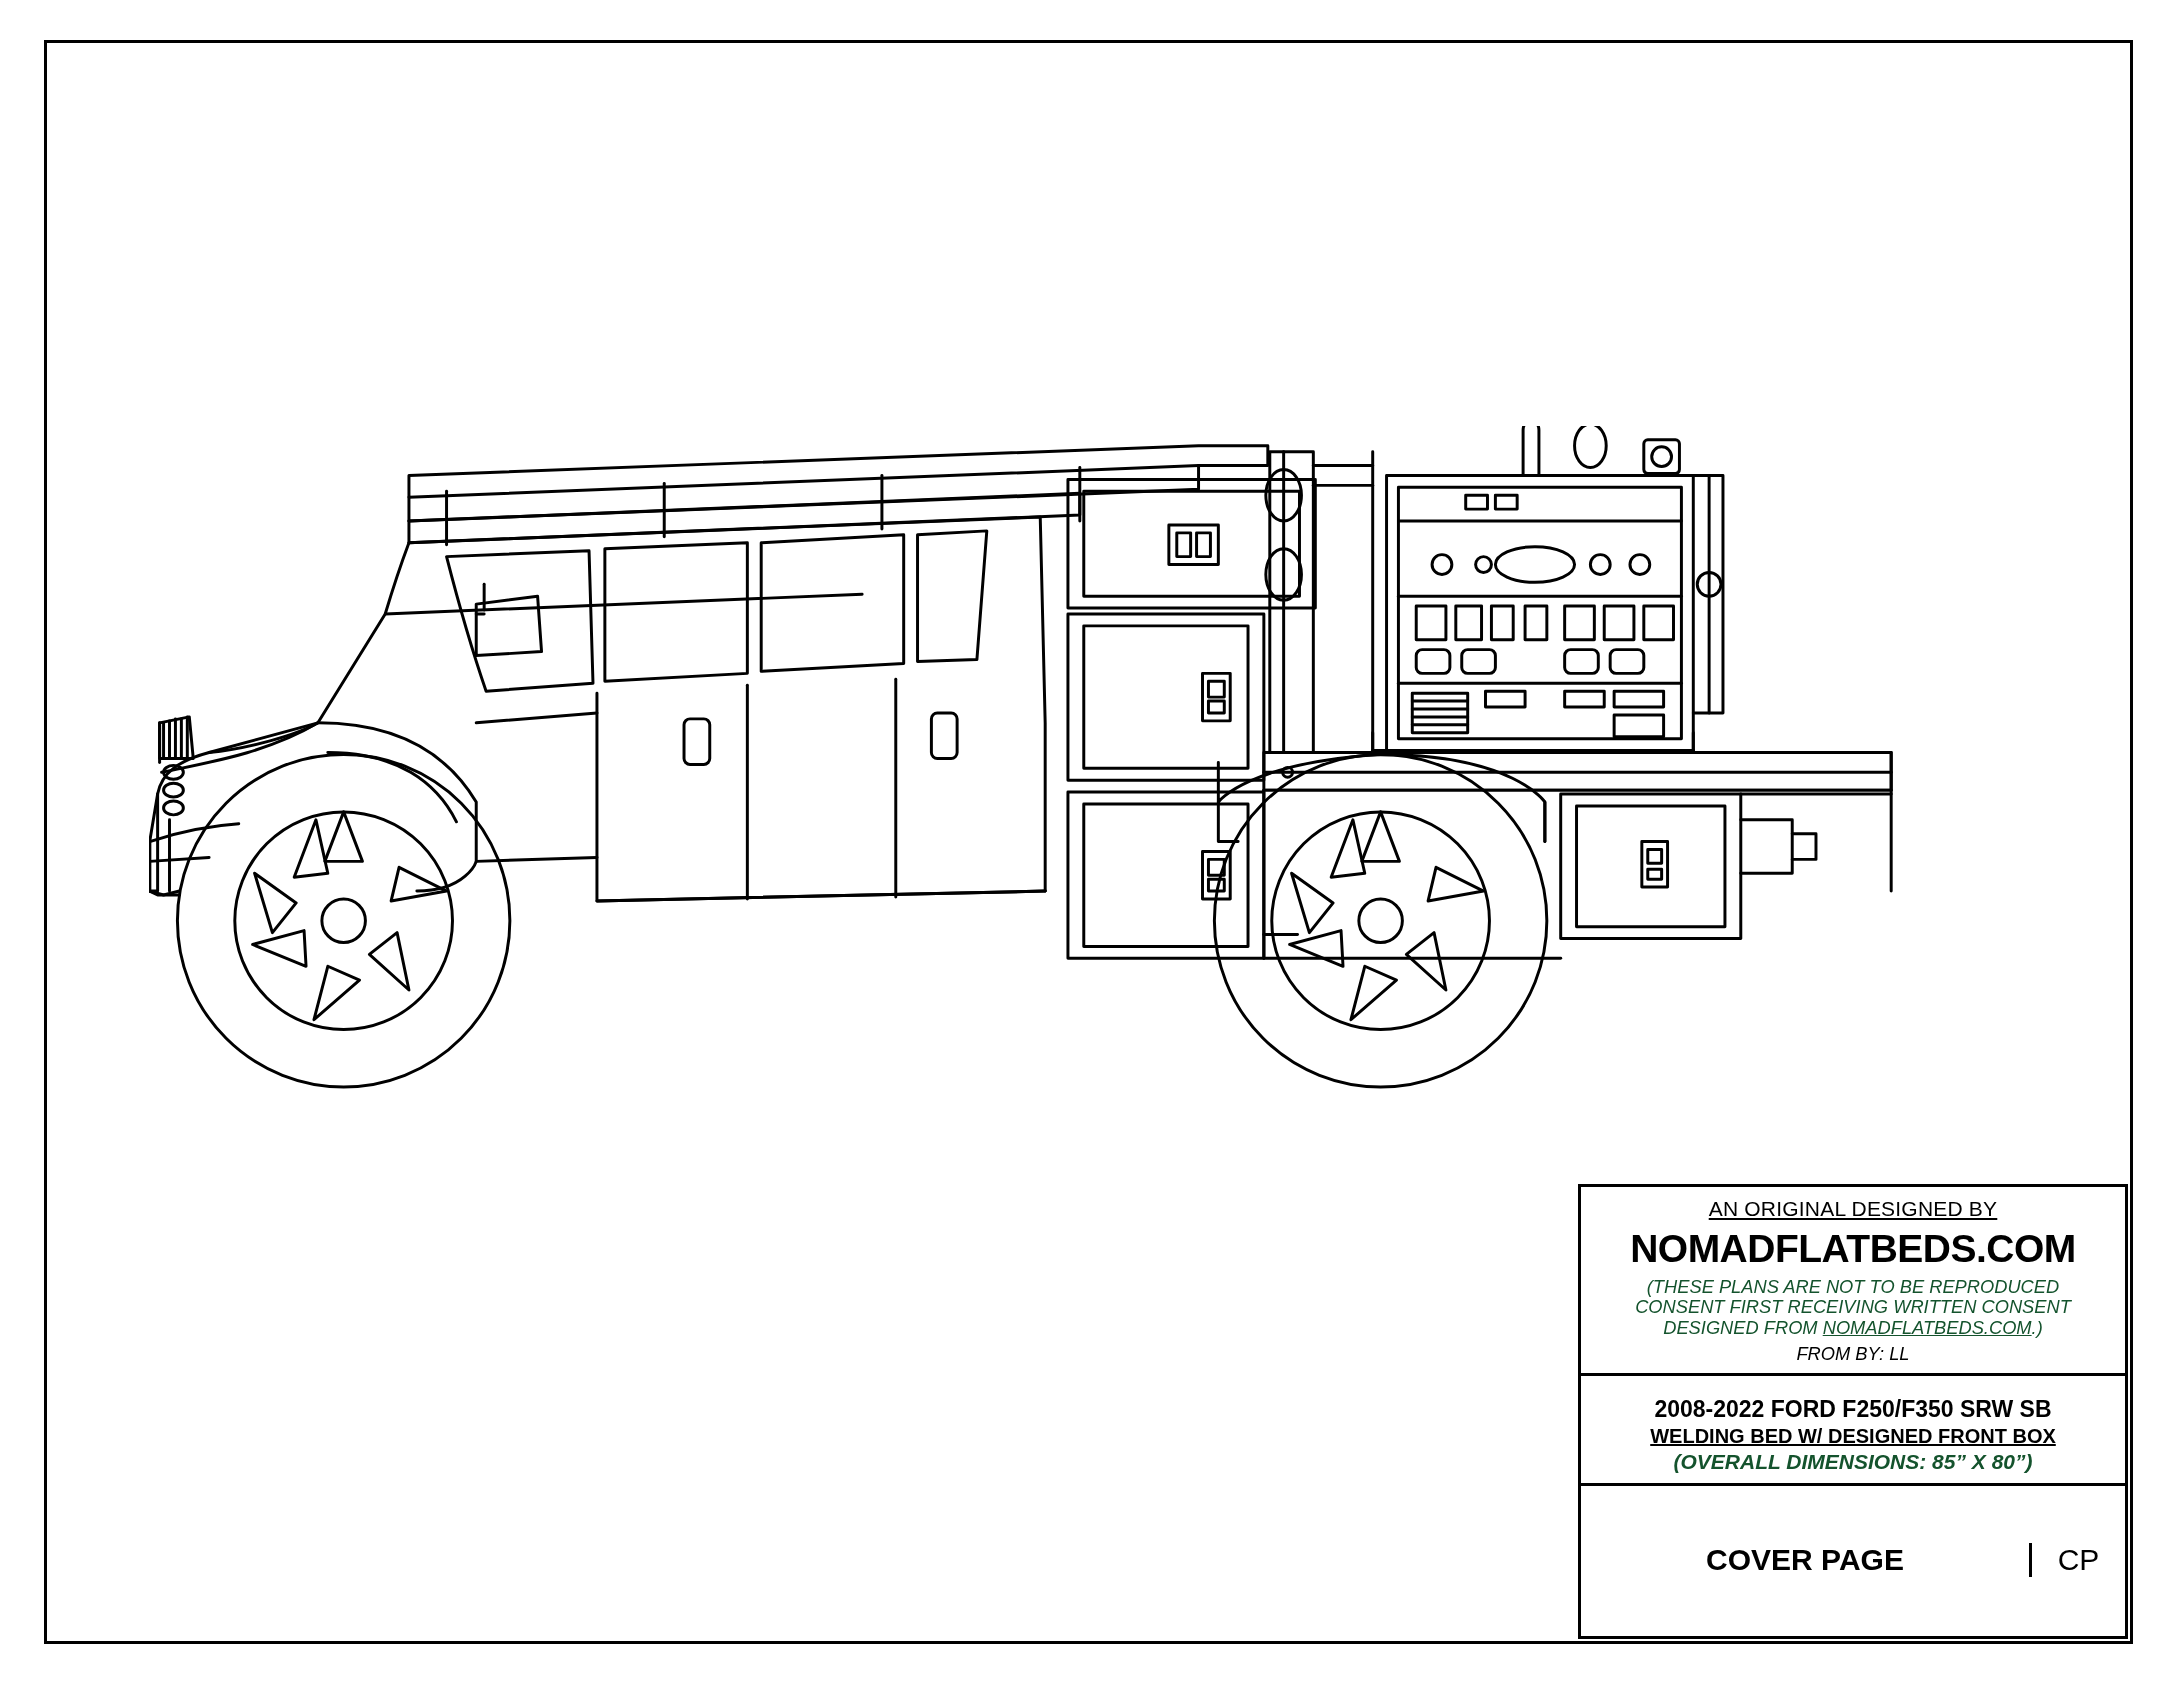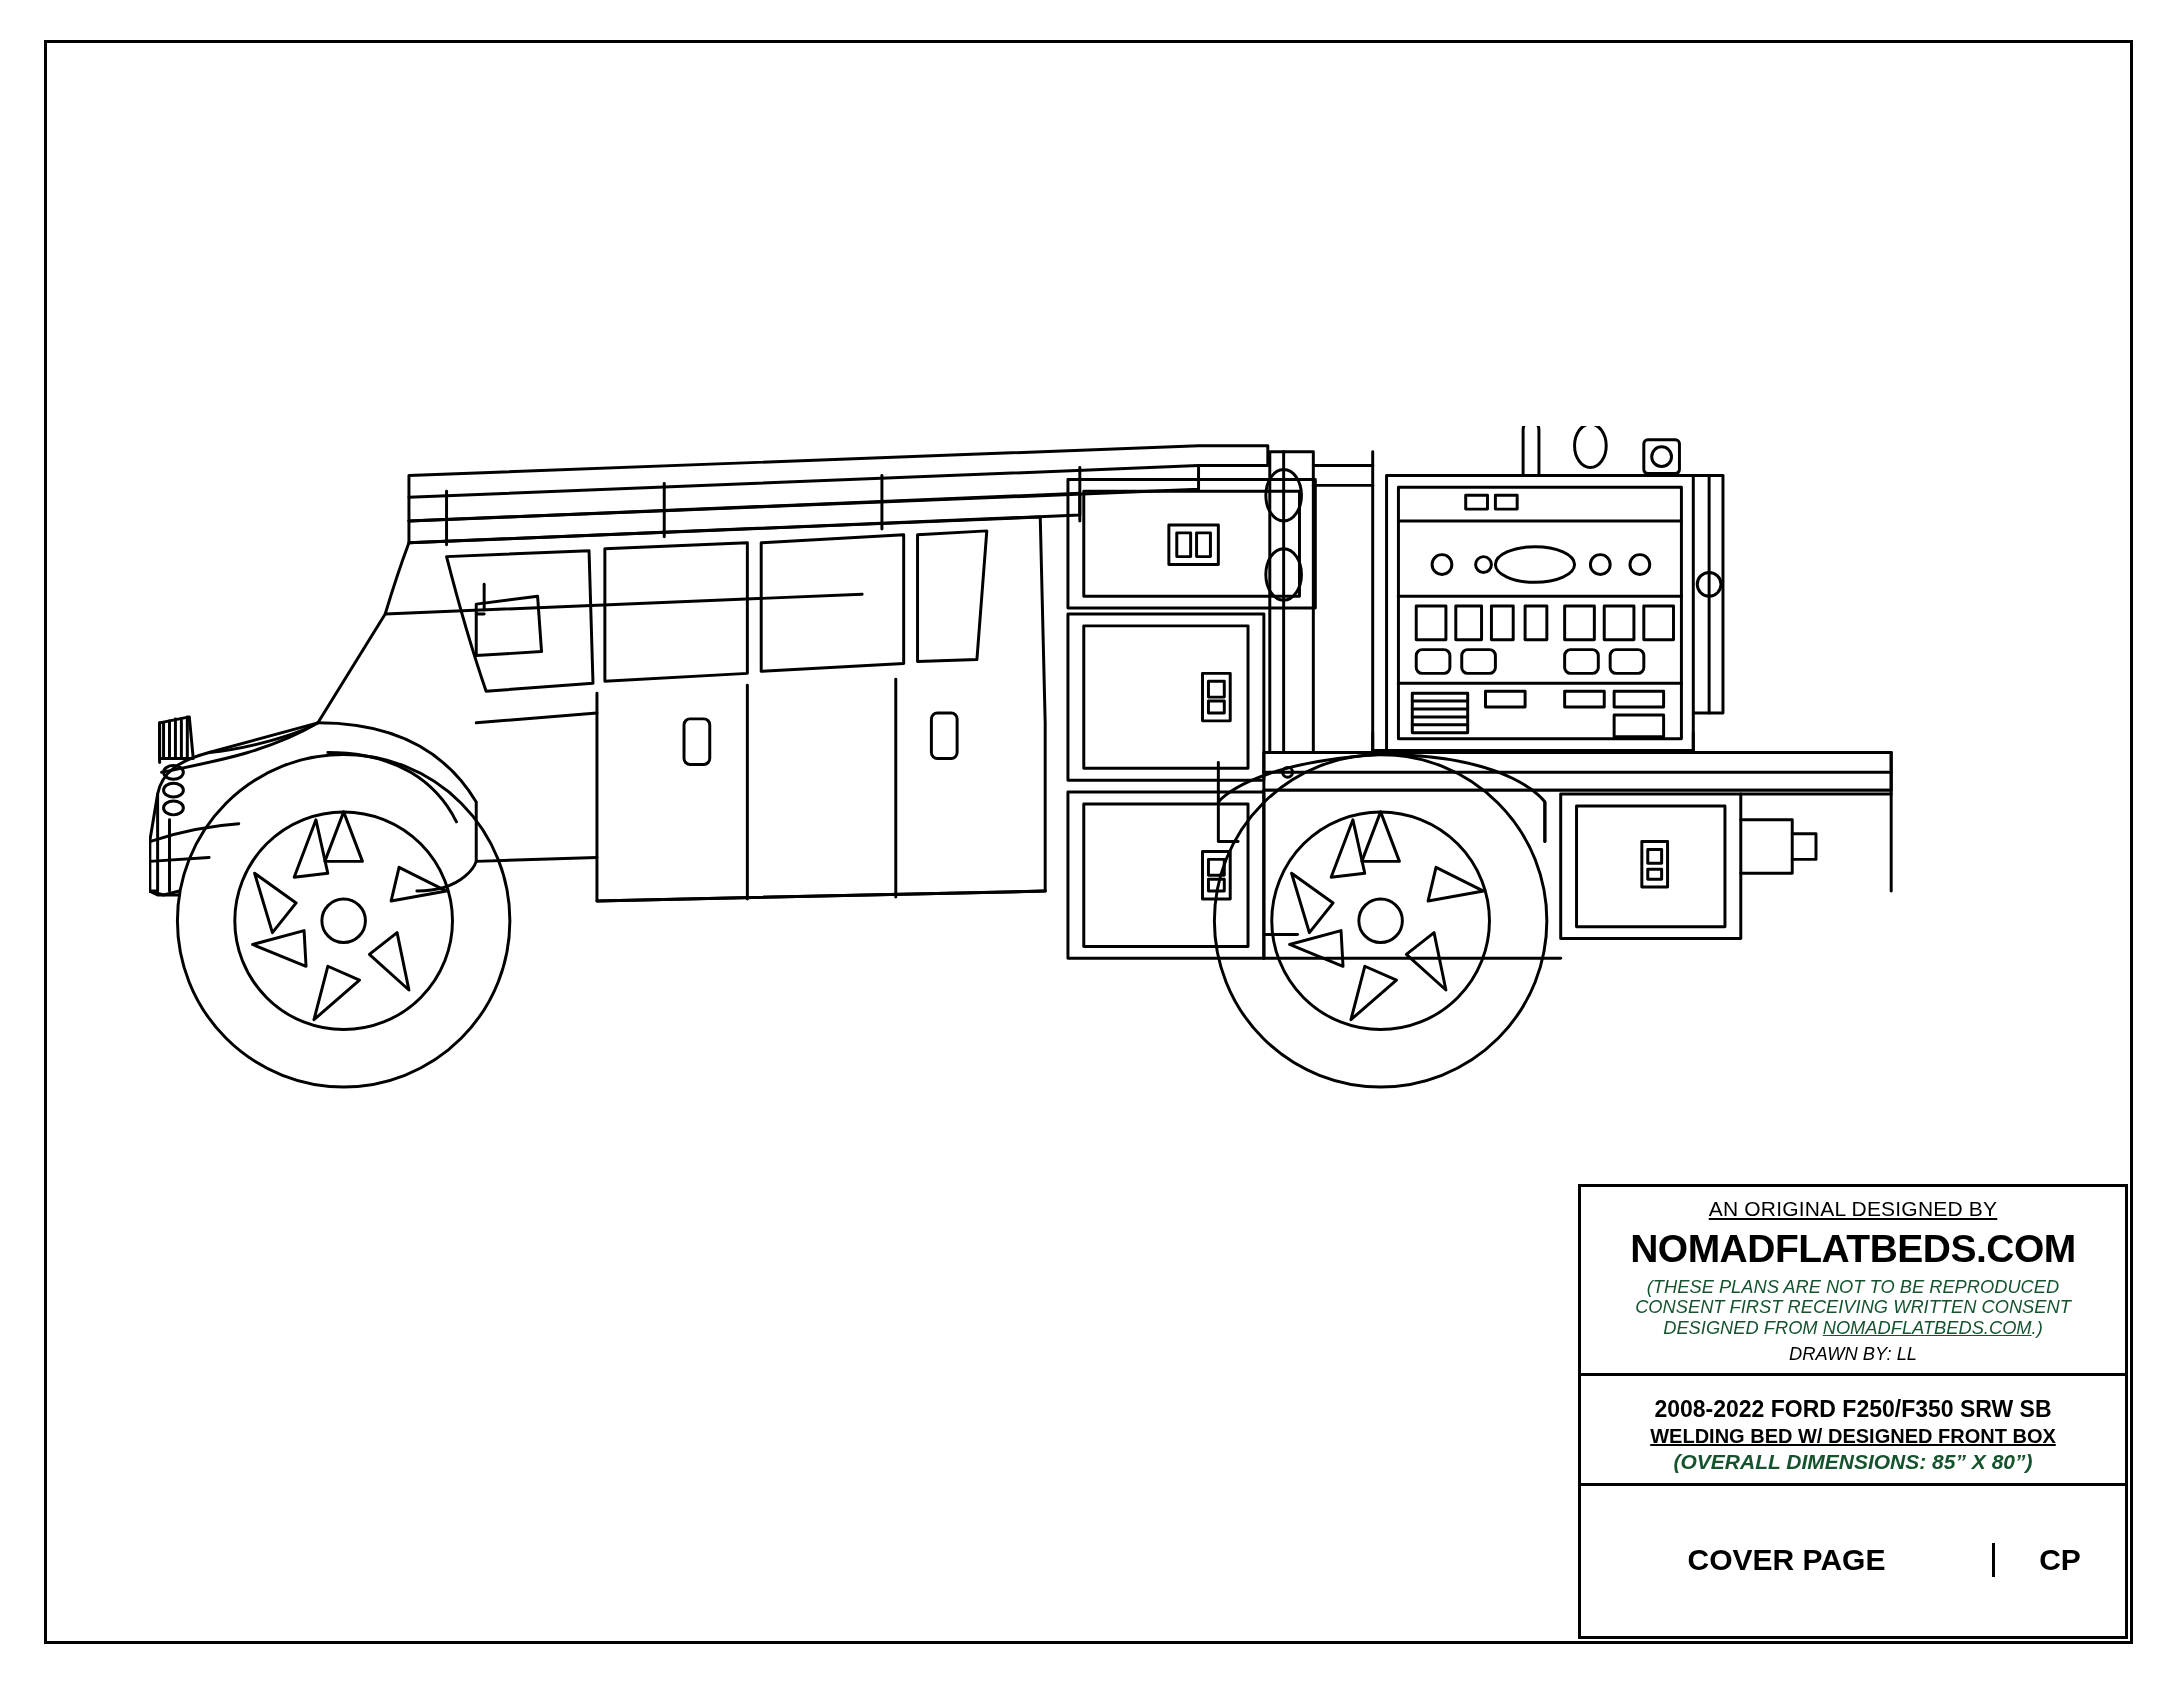--- a/index.html
+++ b/index.html
@@ -135,26 +135,26 @@
     flex: 1 1 auto;
     display: flex;
     align-items: center;
     justify-content: center;
     border-right: 3px solid #000;
     font-size: 30px;
     font-weight: bold;
     color: #000;
   }
   #tb-page-code {
-    width: 130px;
+    width: 93px;
     display: flex;
     align-items: center;
     justify-content: center;
     font-size: 30px;
-    font-weight: bold;
+    font-weight: normal;
     color: #000;
     margin-top: 8px;
   }
 </style>
 </head>
 <body>
 
 <div id="sheet">
 
   <div id="drawing-border"></div>
@@ -404,21 +404,21 @@
   <div id="title-block">
 
     <div class="tb-row" id="tb-credits">
       <div class="tb-designed-by">AN ORIGINAL DESIGNED BY</div>
       <div class="tb-brand">NOMADFLATBEDS.COM</div>
       <div class="tb-legal">
         <div>(THESE PLANS ARE NOT TO BE REPRODUCED</div>
         <div>CONSENT FIRST RECEIVING WRITTEN CONSENT</div>
         <div><span>DESIGNED FROM </span><span class="ul">NOMADFLATBEDS.COM</span><span>.)</span></div>
       </div>
-      <div class="tb-drawn">DRAWN BY: LL</div>
+      <div class="tb-drawn">FROM BY: LL</div>
     </div>
 
     <div class="tb-row" id="tb-model">
       <div class="tb-model-line1">2008-2022 FORD F250/F350 SRW SB</div>
       <div class="tb-model-line2">WELDING BED W/ DESIGNED FRONT BOX</div>
       <div class="tb-model-line3">(OVERALL DIMENSIONS: 85” X 80”)</div>
     </div>
 
     <div class="tb-row" id="tb-footer">
       <div id="tb-page-name">COVER PAGE</div>

